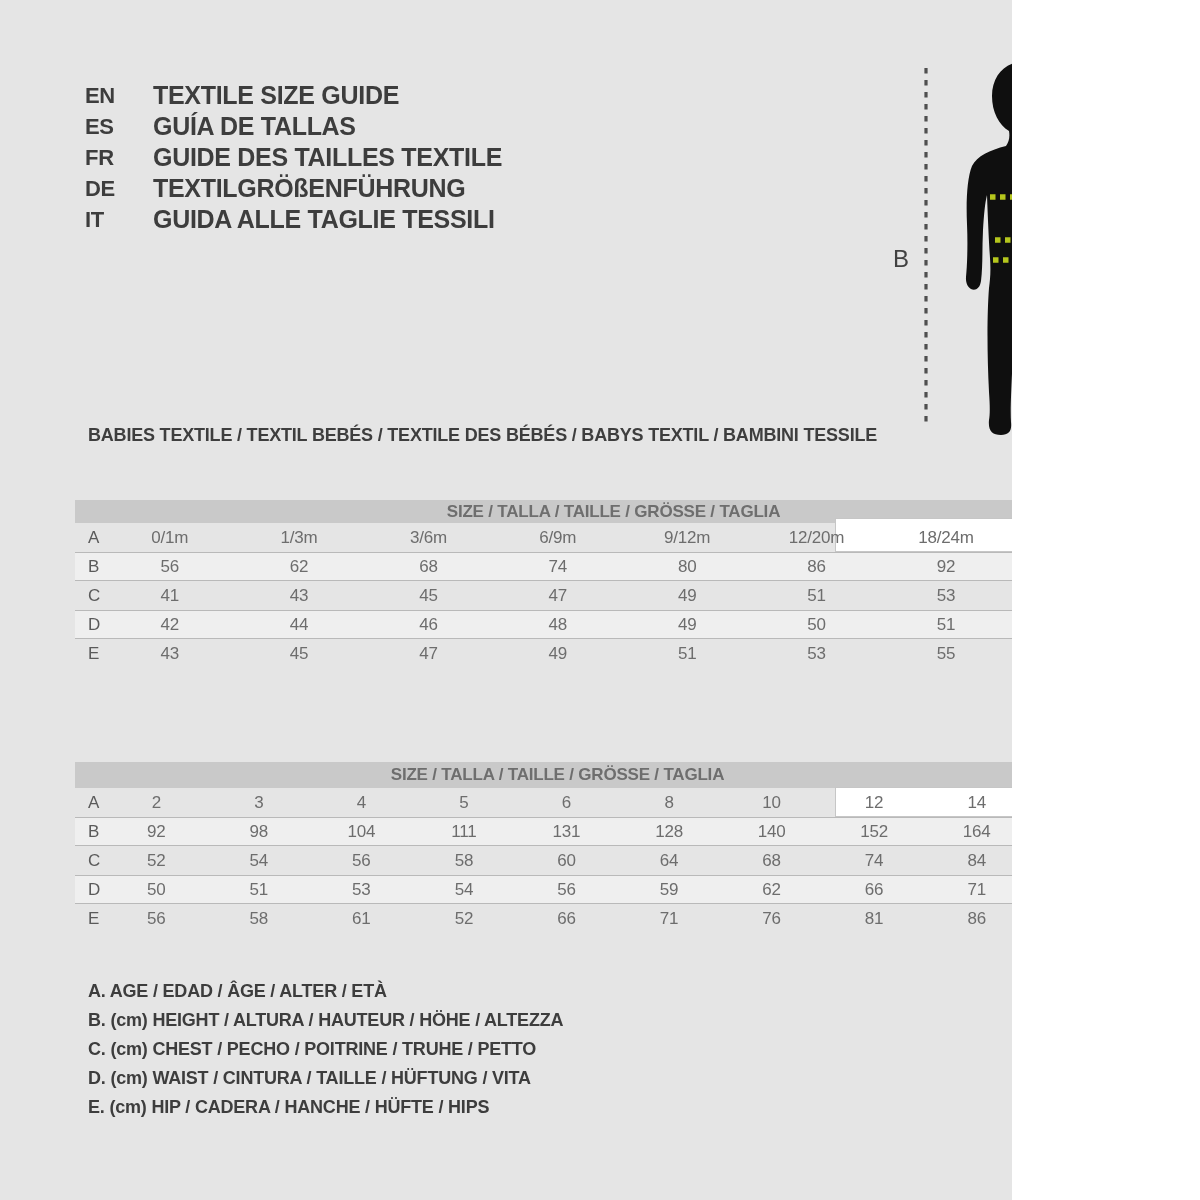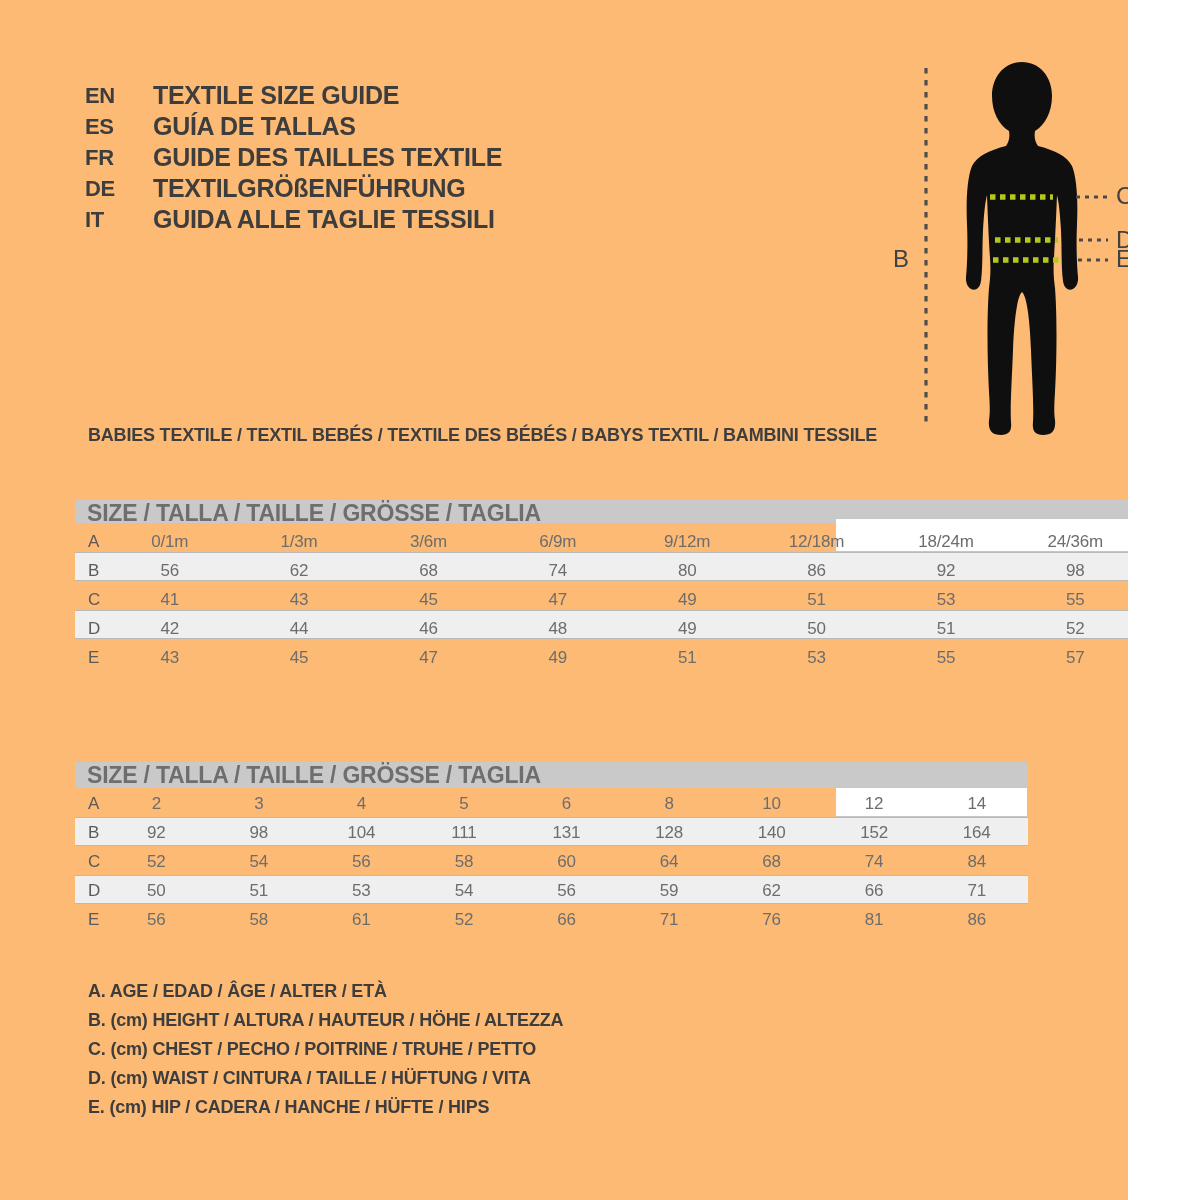--- a/index.html
+++ b/index.html
@@ -3,21 +3,21 @@
 <meta charset="utf-8">
 <style>
   :root{
     --accent:#b5c61d;
     --sil:#0f0f0f;
     --dark-text:#3d3d3d;
     --table-text:#6d6d6d;
   }
   html,body{margin:0;padding:0;background:#fff;}
   .page{
-    position:relative;width:1128px;height:1200px;background:#fdba74;overflow:hidden;
+    position:relative;width:1012px;height:1200px;background:#e5e5e5;overflow:hidden;
     font-family:"Liberation Sans","DejaVu Sans",sans-serif;
   }
   
   .lang-list{position:absolute;left:85px;top:80px;}
   .lang-row{display:flex;height:31px;align-items:center;}
   .lang-code{width:68px;font-size:22px;font-weight:700;color:var(--dark-text);letter-spacing:-0.3px;}
   .lang-label{font-size:25px;font-weight:700;color:var(--dark-text);letter-spacing:-0.3px;white-space:nowrap;}
   
   .figure-svg{position:absolute;left:880px;top:40px;}
   .fig-label{position:absolute;font-size:24px;font-weight:400;color:#414141;line-height:24px;}
@@ -42,21 +42,21 @@
   #boxBabies{left:835px;top:518px;width:305px;height:34px;}
   #boxChildren{left:835px;top:787px;width:193px;height:30px;}
   
   table.size-table{
     position:absolute;border-collapse:collapse;table-layout:fixed;z-index:2;
     font-size:17px;color:var(--table-text);letter-spacing:-0.2px;
   }
   #babiesTable{left:75px;top:500px;width:1065px;}
   #childrenTable{left:75px;top:762px;width:953px;}
   table.size-table th{
-    font-size:23px;font-weight:700;color:#6e6e6e;text-align:left;padding:0 0 0 12px;
+    font-size:17px;font-weight:700;color:#6e6e6e;text-align:center;padding:0 0 0 12px;
     vertical-align:middle;white-space:nowrap;letter-spacing:-0.2px;
   }
   #babiesTable th{height:23px;}
   #childrenTable th{height:26px;}
   table.size-table td{height:29px;text-align:center;vertical-align:middle;padding:0;}
   table.size-table td.rl{text-align:left;padding-left:13px;color:#5a5a5a;}
   
   .legend{position:absolute;left:88px;top:977px;}
   .legend-line{height:29px;line-height:29px;font-size:18px;font-weight:700;color:#3d3d3d;letter-spacing:-0.2px;white-space:nowrap;}
 </style>
@@ -140,21 +140,21 @@
         </tr>
       </thead>
       <tbody>
         <tr>
           <td class="rl">A</td>
           <td>0/1m</td>
           <td>1/3m</td>
           <td>3/6m</td>
           <td>6/9m</td>
           <td>9/12m</td>
-          <td>12/18m</td>
+          <td>12/20m</td>
           <td>18/24m</td>
           <td>24/36m</td>
         </tr>
         <tr>
           <td class="rl">B</td>
           <td>56</td>
           <td>62</td>
           <td>68</td>
           <td>74</td>
           <td>80</td>

